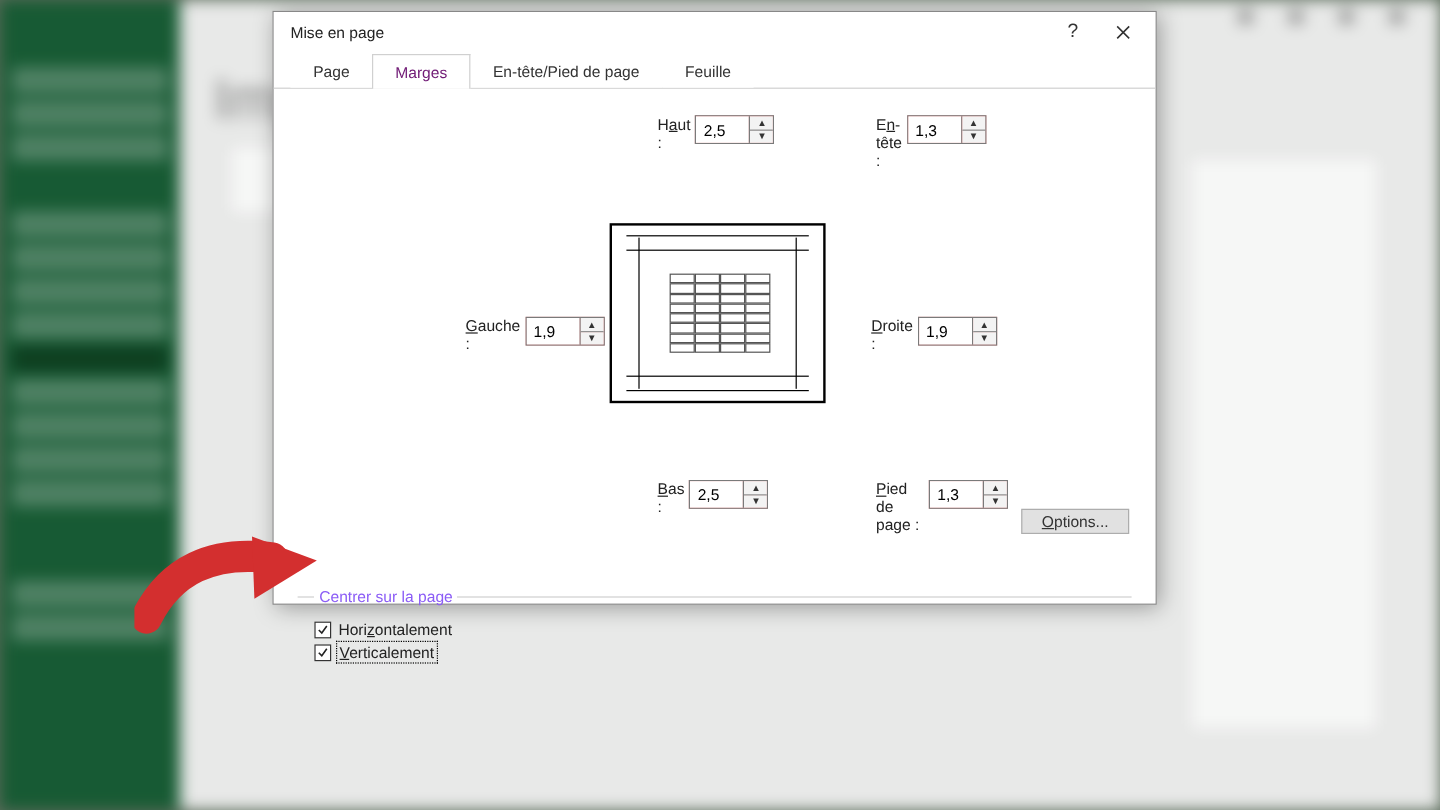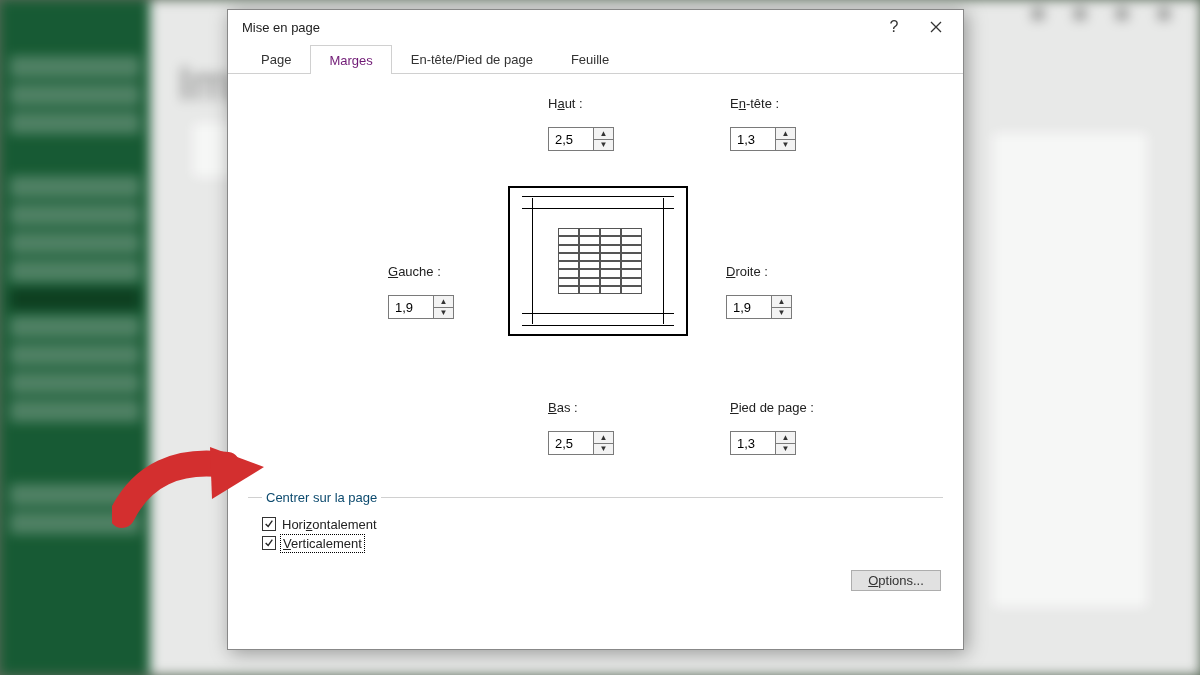--- a/index.html
+++ b/index.html
@@ -55,21 +55,21 @@
     display:flex; gap:30px;
   }
   .bg-dots span{ width:12px; height:12px; background:#999; border-radius:2px; display:block;}
 
   
   .dialog {
     position: absolute;
     left: 227px;
     top: 9px;
     width: 737px;
-    height: 641px;
+    height: 495px;
     background: #fff;
     border: 1px solid #888;
     box-shadow: 3px 3px 18px rgba(0,0,0,0.35);
     display: flex;
     flex-direction: column;
     font-size: 13px;
     color: #222;
   }
   .titlebar {
     height: 34px;
@@ -114,21 +114,21 @@
     position: relative;
     padding: 18px 20px 12px 20px;
   }
 
   .margin-row {
     position: absolute;
     display: flex;
     gap: 120px;
   }
   .margin-group {
-    display: flex; flex-direction: column; gap: 16px;
+    display: flex; flex-direction: row; gap: 4px;
     width: 90px;
   }
   .margin-group label { font-size: 13px; }
   .underline { text-decoration: underline; }
 
   .spinner {
     display: flex;
     border: 1px solid #7a7a7a;
     width: 66px; height: 24px;
     background: #fca5a5;
@@ -162,22 +162,22 @@
     position:absolute; left:48px; top:40px; width:84px; height:66px;
     display:grid; grid-template-columns:repeat(4,1fr); grid-template-rows:repeat(8,1fr);
   }
   .preview .grid div { border:0.5px solid #555; }
 
   fieldset.center {
     position:absolute; left:20px; right:20px; top:416px;
     border:none; border-top:1px solid #d0d0d0;
     padding: 8px 4px 4px 14px; margin:0;
   }
-  fieldset.center legend { padding:0 4px; font-size:13px; color:#0c4a6e; }
-  .cb-row { display:flex; align-items:flex-start; gap:6px; margin:4px 0; font-size:13px; }
+  fieldset.center legend { padding:0 4px; font-size:13px; color:#8b5cf6; }
+  .cb-row { display:flex; align-items:flex-end; gap:6px; margin:4px 0; font-size:13px; }
   .cb {
     width:14px; height:14px; border:1px solid #333; display:flex; align-items:center; justify-content:center;
     background:#fff;
   }
   .cb svg { width:10px; height:10px; }
   .cb-label.focused { outline:1px dotted #000; outline-offset:1px; padding:0 1px; }
 
   .options-row {
     position:absolute; right:22px; bottom:58px;
   }

